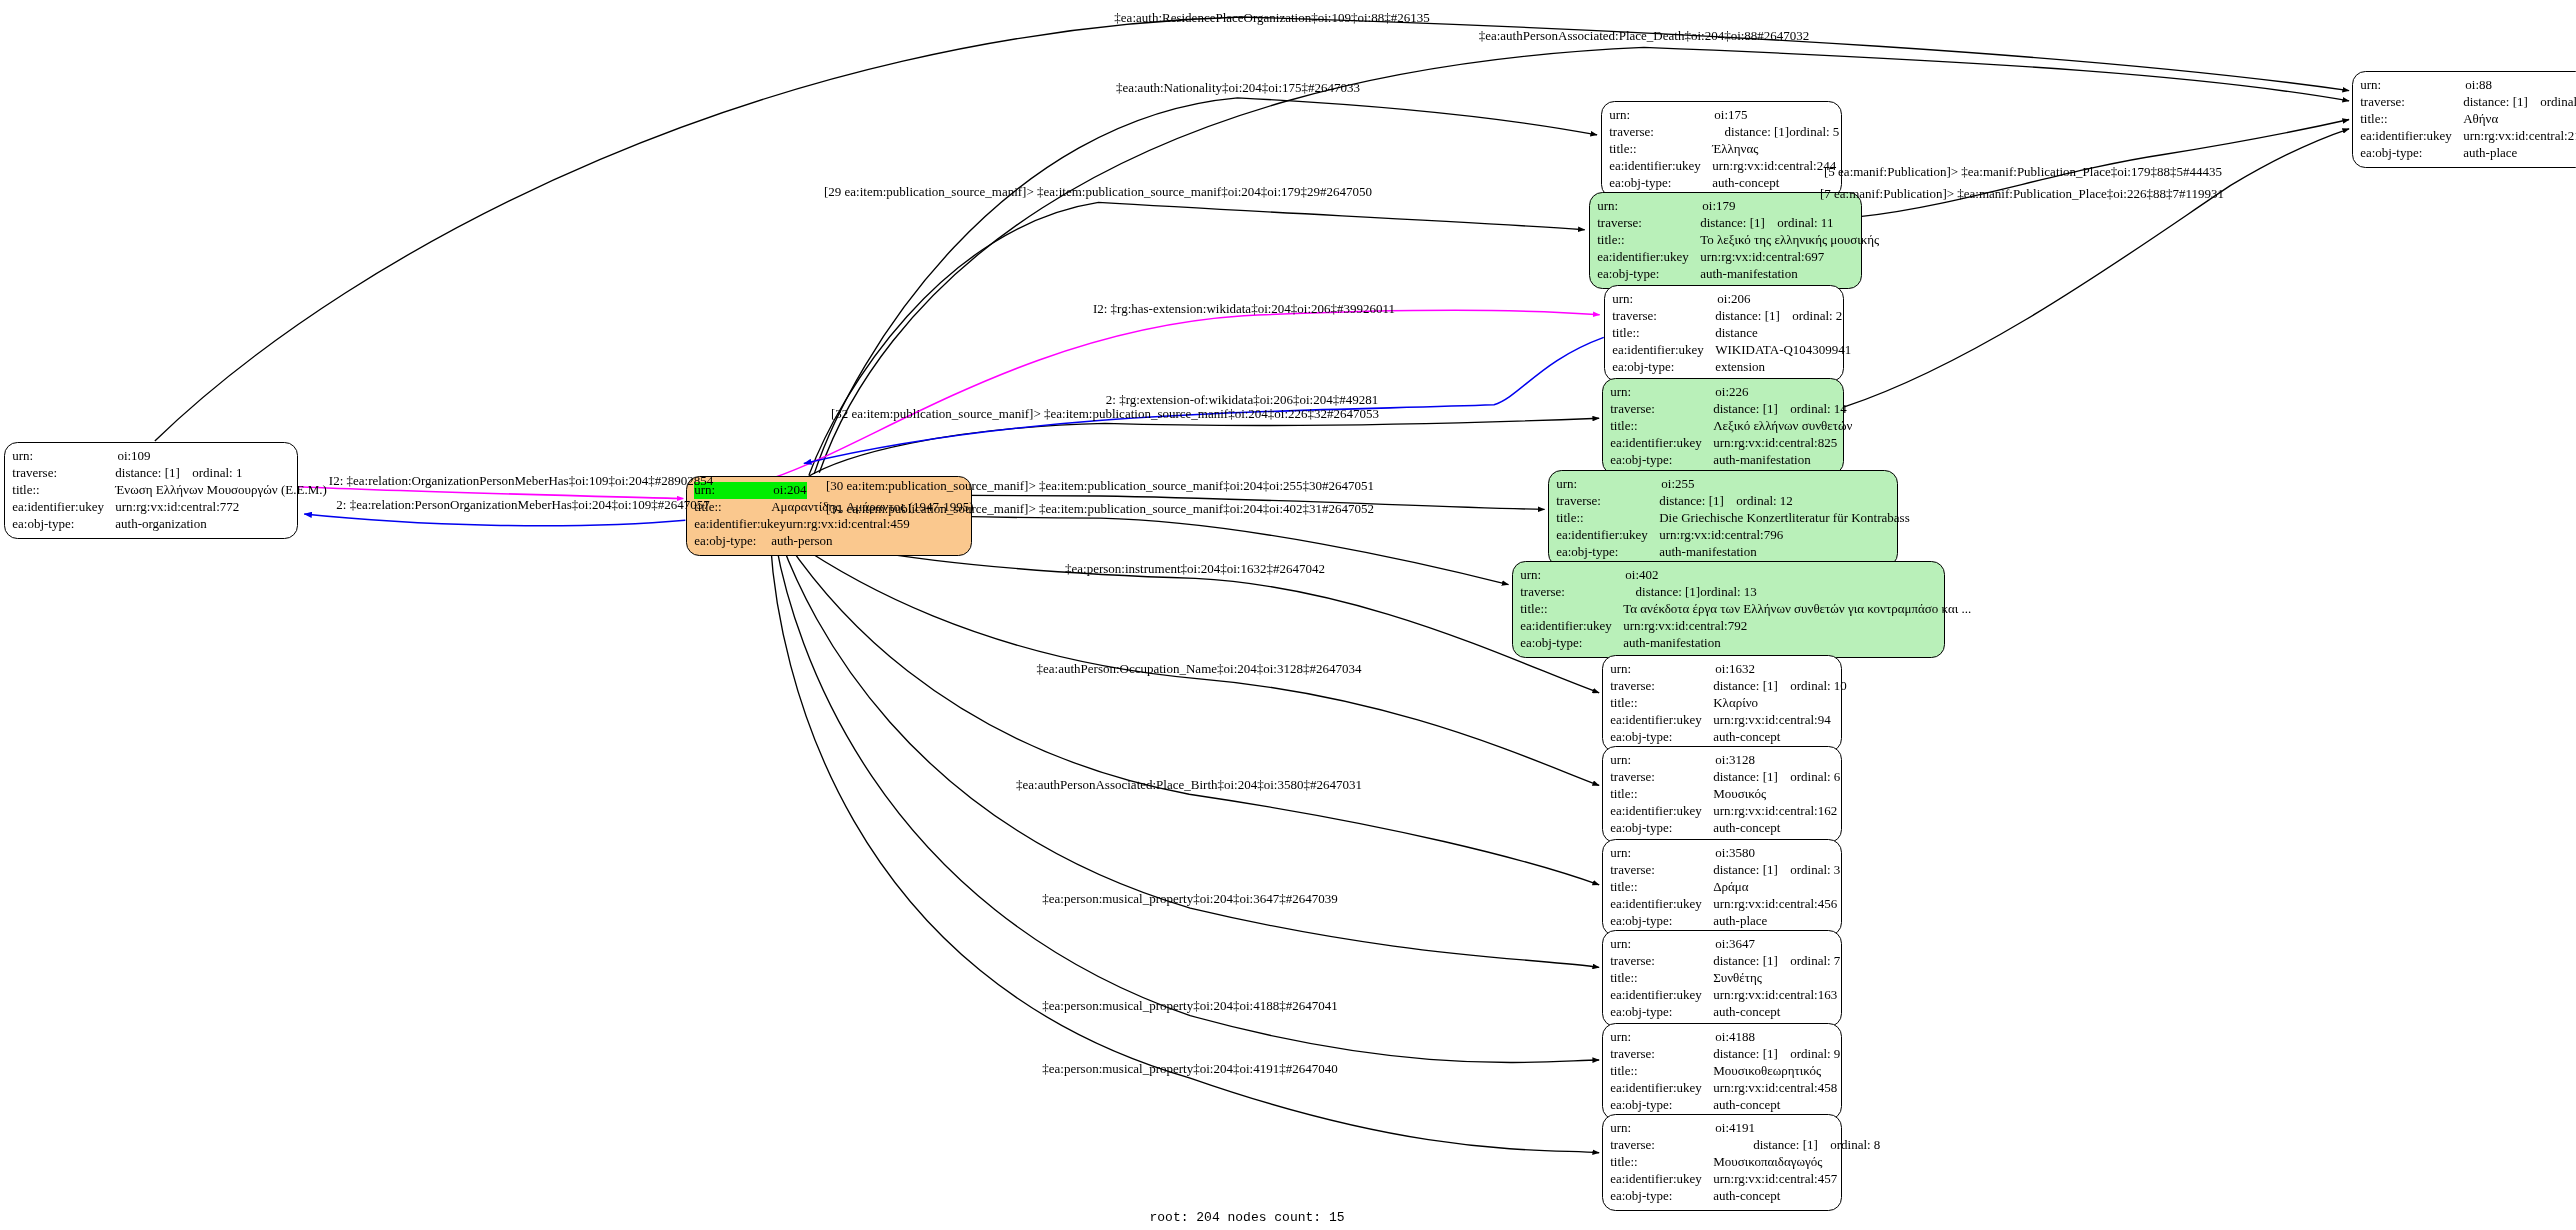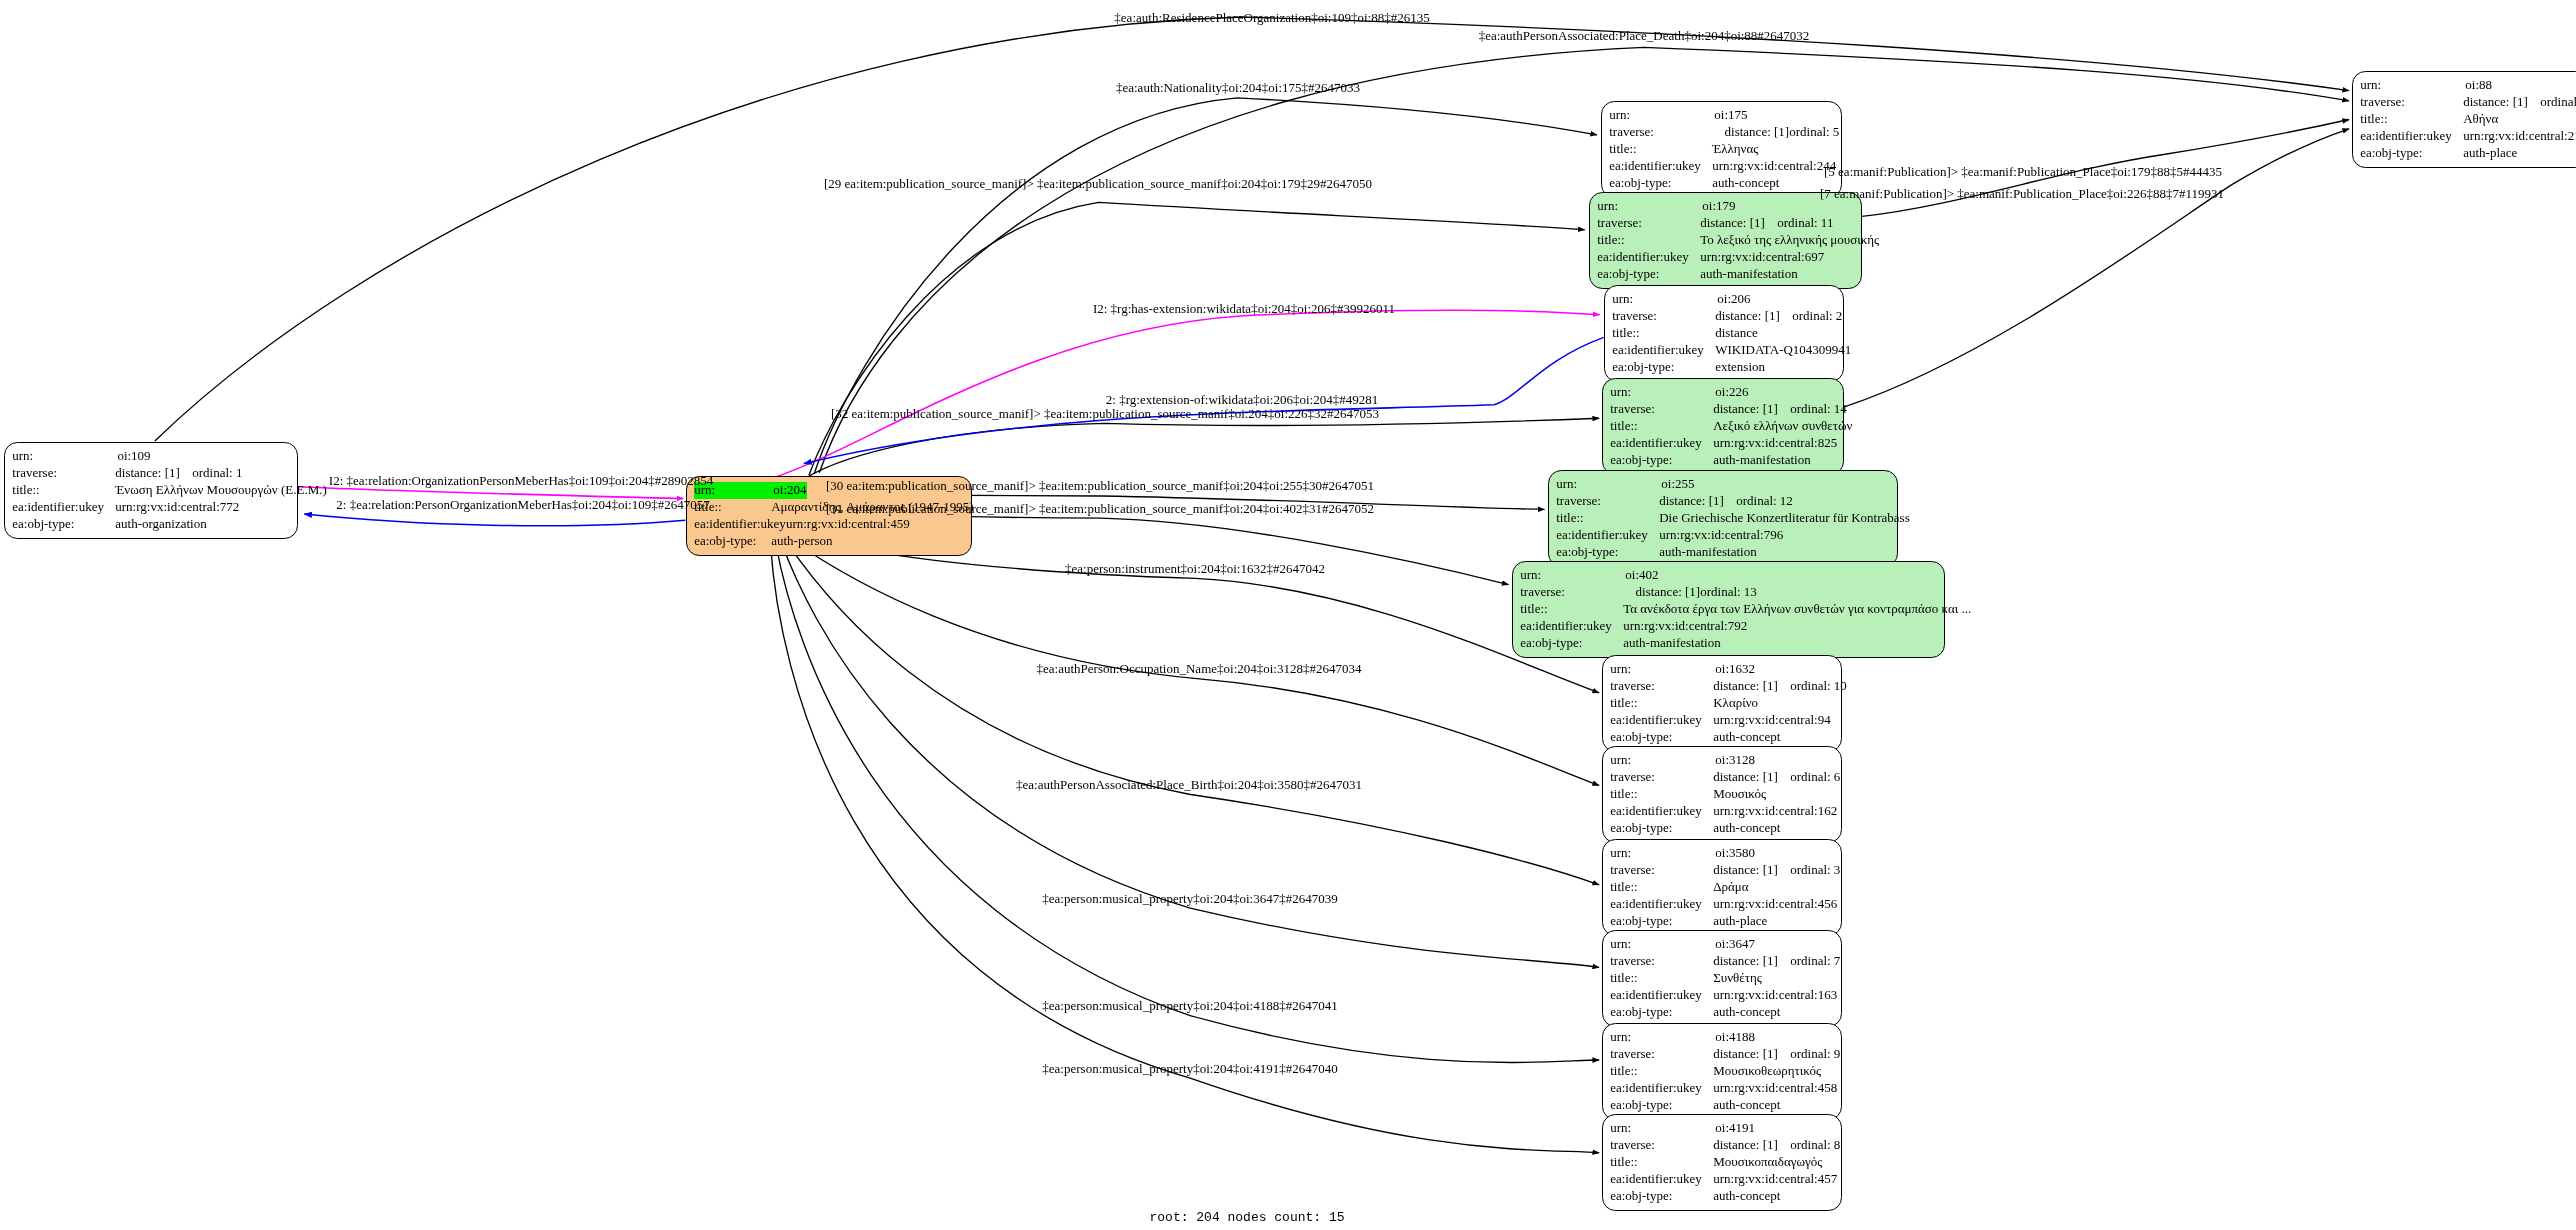--- a/index.html
+++ b/index.html
@@ -435,21 +435,21 @@
         </div>
       </div>
       <div class="node" style="left: 1602px; top: 1114px; width: 240px;">
         <div class="row urnrow">
           <span class="k" style="min-width: 103px;">urn:</span>
           <span class="v">oi:4191</span>
         </div>
         <div class="row trav">
           <span class="k" style="min-width: 103px;">traverse:</span>
           <span class="v">
-            <span style="display: inline-block;"><span style="display: inline-block; min-width: 77px;">distance: [1]</span><span>ordinal: 8</span></span>
+            <span style="display: inline-block; margin-left: 40px;"><span style="display: inline-block; min-width: 77px;">distance: [1]</span><span>ordinal: 8</span></span>
           </span>
         </div>
         <div class="row titlerow">
           <span class="k" style="min-width: 103px;">title::</span>
           <span class="v">Μουσικοπαιδαγωγός</span>
         </div>
         <div class="row ukeyrow">
           <span class="k" style="min-width: 103px;">ea:identifier:ukey</span>
           <span class="v">urn:rg:vx:id:central:457</span>
         </div>
@@ -481,21 +481,21 @@
           <span class="k" style="min-width: 103px;">ea:obj-type:</span>
           <span class="v">auth-place</span>
         </div>
       </div>
     </div>
 
   <div id="labels-root">
       <div class="edge-label" style="left: 1241px; top: 18px; margin-left: 31px;">‡ea:auth:ResidencePlaceOrganization‡oi:109‡oi:88‡#26135</div>
       <div class="edge-label" style="left: 1644px; top: 36px;">‡ea:authPersonAssociated:Place_Death‡oi:204‡oi:88#2647032</div>
       <div class="edge-label" style="left: 1238px; top: 88px;">‡ea:auth:Nationality‡oi:204‡oi:175‡#2647033</div>
-      <div class="edge-label" style="left: 1098px; top: 184px; text-align: right;">[29 ea:item:publication_source_manif]&gt; ‡ea:item:publication_source_manif‡oi:204‡oi:179‡29#2647050</div>
+      <div class="edge-label" style="left: 1098px; top: 192px; text-align: right;">[29 ea:item:publication_source_manif]&gt; ‡ea:item:publication_source_manif‡oi:204‡oi:179‡29#2647050</div>
       <div class="edge-label" style="left: 2023px; top: 172px;">[5 ea:manif:Publication]&gt; ‡ea:manif:Publication_Place‡oi:179‡88‡5#44435</div>
       <div class="edge-label" style="left: 2022px; top: 194px;">[7 ea:manif:Publication]&gt; ‡ea:manif:Publication_Place‡oi:226‡88‡7#119931</div>
       <div class="edge-label" style="left: 1244px; top: 309px;">I2: ‡rg:has-extension:wikidata‡oi:204‡oi:206‡#39926011</div>
       <div class="edge-label" style="left: 1242px; top: 400px;">2: ‡rg:extension-of:wikidata‡oi:206‡oi:204‡#49281</div>
       <div class="edge-label" style="left: 1105px; top: 414px;">[32 ea:item:publication_source_manif]&gt; ‡ea:item:publication_source_manif‡oi:204‡oi:226‡32#2647053</div>
       <div class="edge-label" style="left: 521px; top: 481px;">I2: ‡ea:relation:OrganizationPersonMeberHas‡oi:109‡oi:204‡#28902854</div>
       <div class="edge-label" style="left: 523px; top: 505px;">2: ‡ea:relation:PersonOrganizationMeberHas‡oi:204‡oi:109‡#2647057</div>
       <div class="edge-label" style="left: 1100px; top: 486px;">[30 ea:item:publication_source_manif]&gt; ‡ea:item:publication_source_manif‡oi:204‡oi:255‡30#2647051</div>
       <div class="edge-label" style="left: 1100px; top: 509px;">[31 ea:item:publication_source_manif]&gt; ‡ea:item:publication_source_manif‡oi:204‡oi:402‡31#2647052</div>
       <div class="edge-label" style="left: 1195px; top: 569px;">‡ea:person:instrument‡oi:204‡oi:1632‡#2647042</div>

